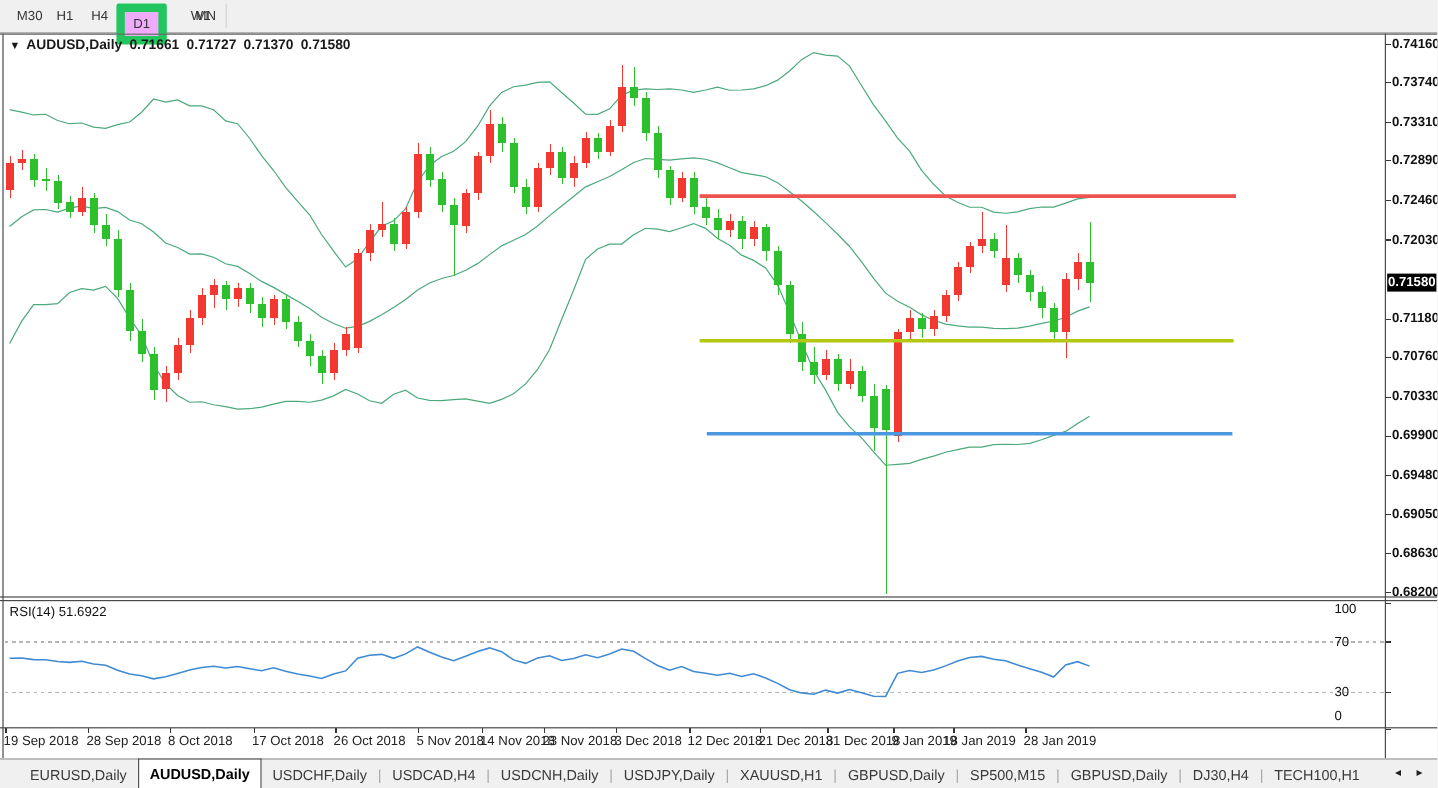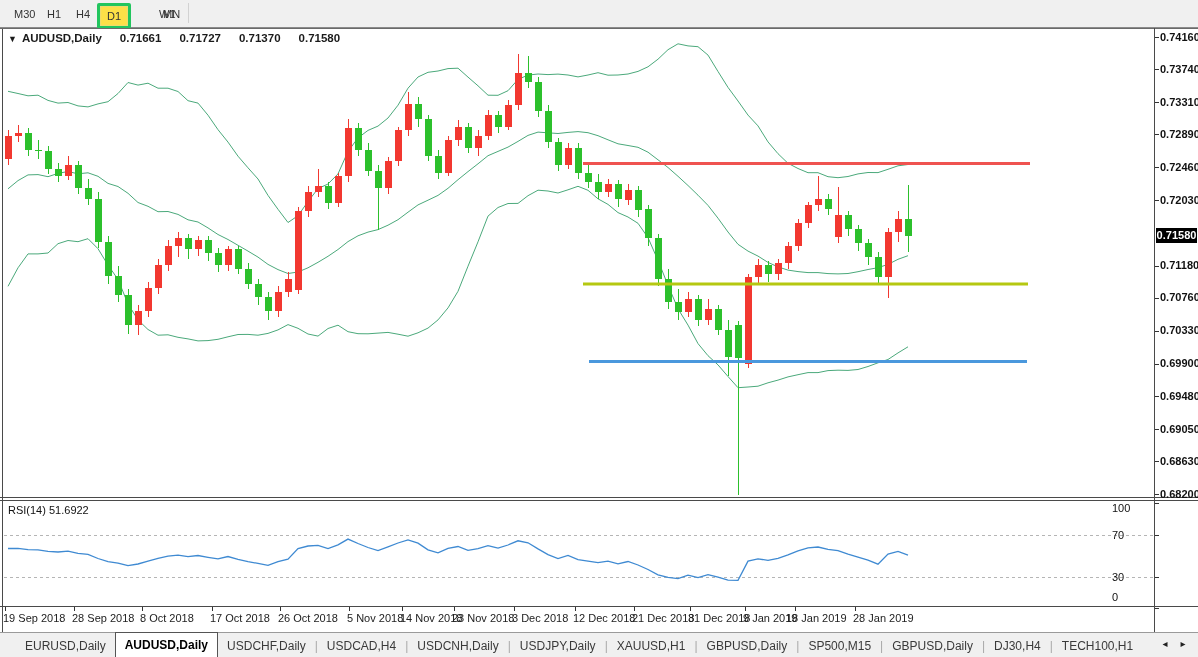--- a/index.html
+++ b/index.html
@@ -1,28 +1,28 @@
 <!DOCTYPE html>
 <html><head>
 <meta charset="utf-8">
 <style>
   html,body{margin:0;padding:0;background:#f0f0f0;font-family:"Liberation Sans",sans-serif;}
   #app{position:relative;width:1198px;height:657px;background:#ffffff;overflow:hidden;}
   
   #toolbar{position:absolute;left:0;top:0;width:1198px;height:27px;background:#f0f0f0;border-bottom:1px solid #8a8a8a;}
   .tf-btn{position:absolute;top:3px;height:20px;line-height:20px;padding:0 7px;font-size:11px;color:#333;
           border:1px solid transparent;border-radius:2px;text-align:center;cursor:default;}
-  .tf-btn.active{background:#fde047;border:3px solid #22c55e;box-shadow:inset 0 0 2px #ccc;text-align:center;}
+  .tf-btn.active{background:#f0abfc;border:7px solid #22c55e;box-shadow:inset 0 0 2px #ccc;text-align:center;}
   #tb-sep{position:absolute;top:3px;height:20px;width:1px;background:#d2d2d2;}
   #left-border{position:absolute;left:2px;top:28px;width:1px;height:604px;background:#4a4a4a;}
   #axis-border{position:absolute;left:1154px;top:28px;width:1px;height:604px;background:#4a4a4a;}
   .hsep{position:absolute;left:0;width:1198px;height:1px;background:#4a4a4a;}
   #chart-title{position:absolute;left:8px;top:32px;font-size:11.5px;font-weight:bold;color:#1a1a1a;white-space:nowrap;}
   #chart-title .tri{font-size:9px;margin-right:5px;}
-  #chart-title span.num{margin-left:18px;}
+  #chart-title span.num{margin-left:6px;}
   svg#plot{position:absolute;left:0;top:0;pointer-events:none;}
   .pricelabel{position:absolute;left:1160px;font-size:11px;font-weight:bold;color:#111;height:13px;line-height:13px;}
   #cur-price{position:absolute;left:1156px;width:41px;height:15px;background:#000;color:#fff;
              font-size:11px;font-weight:bold;text-align:center;line-height:15px;}
   #rsi-label{position:absolute;left:8px;top:504px;font-size:11px;color:#111;}
   .rsilabel{position:absolute;left:1112px;font-size:11px;font-weight:normal;color:#111;height:12px;line-height:12px;}
   .datelabel{position:absolute;top:612px;font-size:11px;color:#222;white-space:nowrap;}
   
   #tabbar{position:absolute;left:0;top:632px;width:1198px;height:25px;background:#f0f0f0;border-top:1px solid #9a9a9a;}
   .tab{display:inline-block;height:24px;line-height:23px;padding:0 9px;font-size:12px;color:#3a3a3a;cursor:default;}

